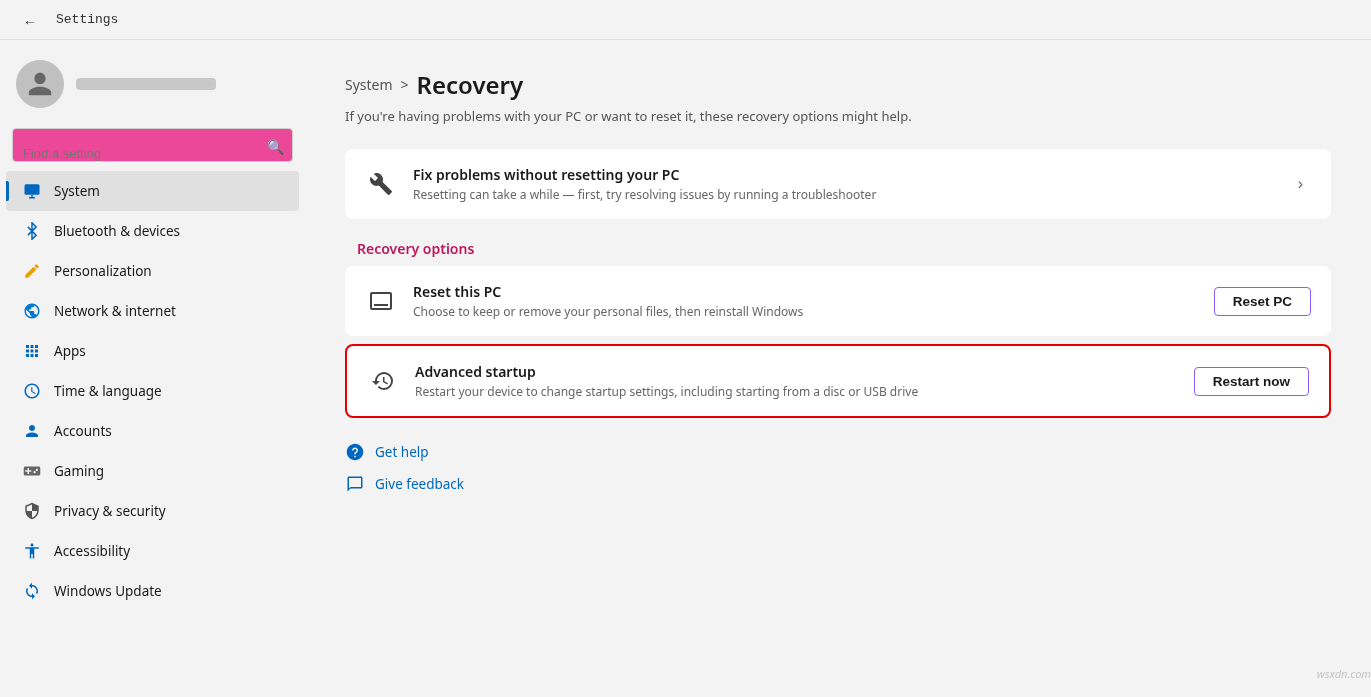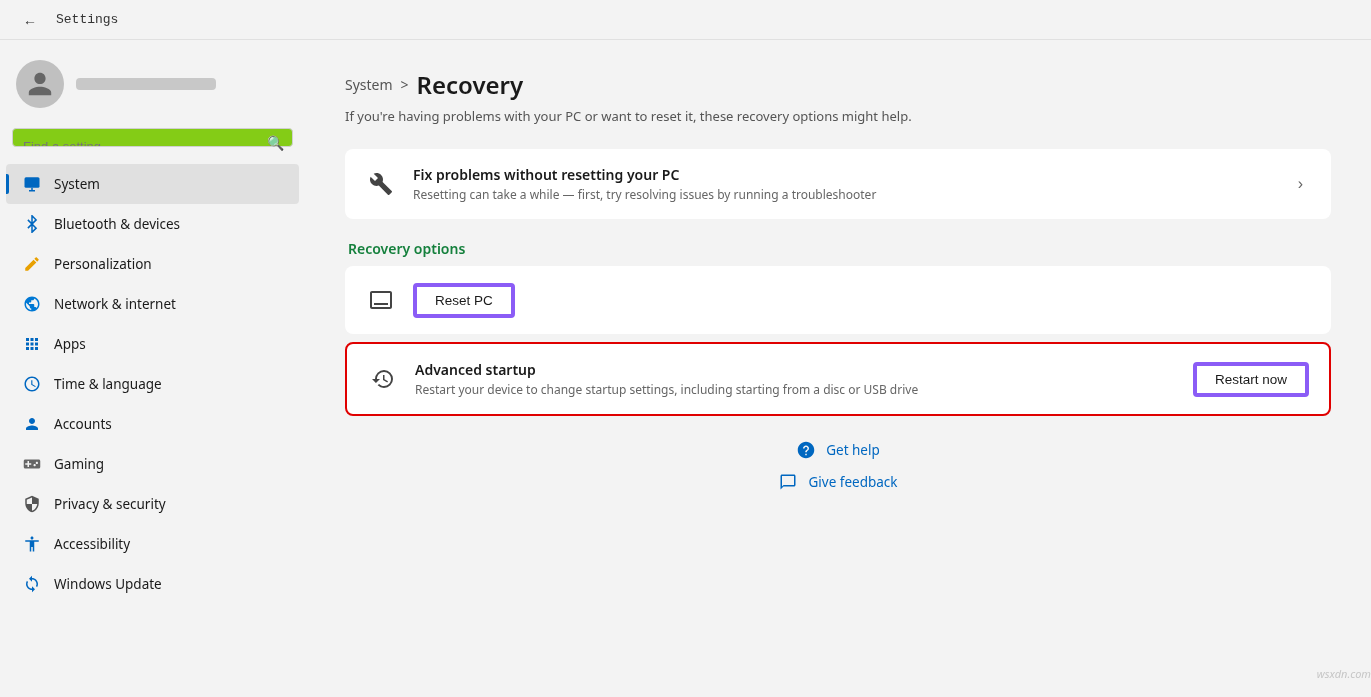--- a/index.html
+++ b/index.html
@@ -83,24 +83,24 @@
       background: #c8c8c8;
       border-radius: 4px;
     }
 
     .search-box {
       margin: 4px 12px 8px 12px;
       position: relative;
     }
     .search-input {
       width: 100%;
-      height: 19px;
+      height: 34px;
       border: 1px solid #d0d0d0;
       border-radius: 4px;
-      background: #84cc16;
+      background: #ec4899;
       padding: 17px 32px 0 10px;
       font-size: 13px;
       color: #333;
       outline: none;
     }
     .search-icon {
       position: absolute;
       right: 8px;
       top: 50%;
       transform: translateY(-50%);
@@ -238,51 +238,51 @@
       border: none;
       cursor: pointer;
       font-size: 16px;
       color: #666;
       padding: 4px 8px;
     }
 
     .section-title {
       font-size: 14px;
       font-weight: 600;
-      color: #15803d;
-      margin: 20px 0 8px 3px;
+      color: #be185d;
+      margin: 20px 0 8px 12px;
     }
 
     .btn-outline {
       background: #fff;
-      border: 4px solid #8b5cf6;
+      border: 1px solid #8b5cf6;
       border-radius: 4px;
       padding: 6px 18px;
       font-size: 13.5px;
       color: #1a1a1a;
       cursor: pointer;
       white-space: nowrap;
+      font-weight: bold;
     }
 
     
     .advanced-startup-card {
       background: #fff;
       border-radius: 8px;
       border: 2px solid #e00000;
       margin-bottom: 24px;
       overflow: hidden;
     }
 
     
     .links-section {
       margin-top: 20px;
       display: flex;
       flex-direction: column;
       gap: 12px;
-      align-items: center;
     }
     .link-item {
       display: flex;
       align-items: center;
       gap: 10px;
       color: #0067c0;
       font-size: 13.5px;
       cursor: pointer;
       text-decoration: none;
     }
@@ -465,20 +465,24 @@
     </div>
 
     <div class="section-title">Recovery options</div>
 
     <div class="card">
       <div class="card-row">
         <div class="card-icon">
           <svg width="24" height="24" viewBox="0 0 24 24" fill="#444">
               <path d="M21 3H3c-1.1 0-2 .9-2 2v14c0 1.1.9 2 2 2h18c1.1 0 2-.9 2-2V5c0-1.1-.9-2-2-2zm0 16H3V5h18v14zM5 15h14v2H5z"></path>
             </svg>
+        </div>
+        <div class="card-text">
+          <div class="card-title">Reset this PC</div>
+          <div class="card-desc">Choose to keep or remove your personal files, then reinstall Windows</div>
         </div>
         <div class="card-action">
           <button class="btn-outline">Reset PC</button>
         </div>
       </div>
     </div>
 
     <div class="advanced-startup-card">
       <div class="card-row">
         <div class="card-icon">

